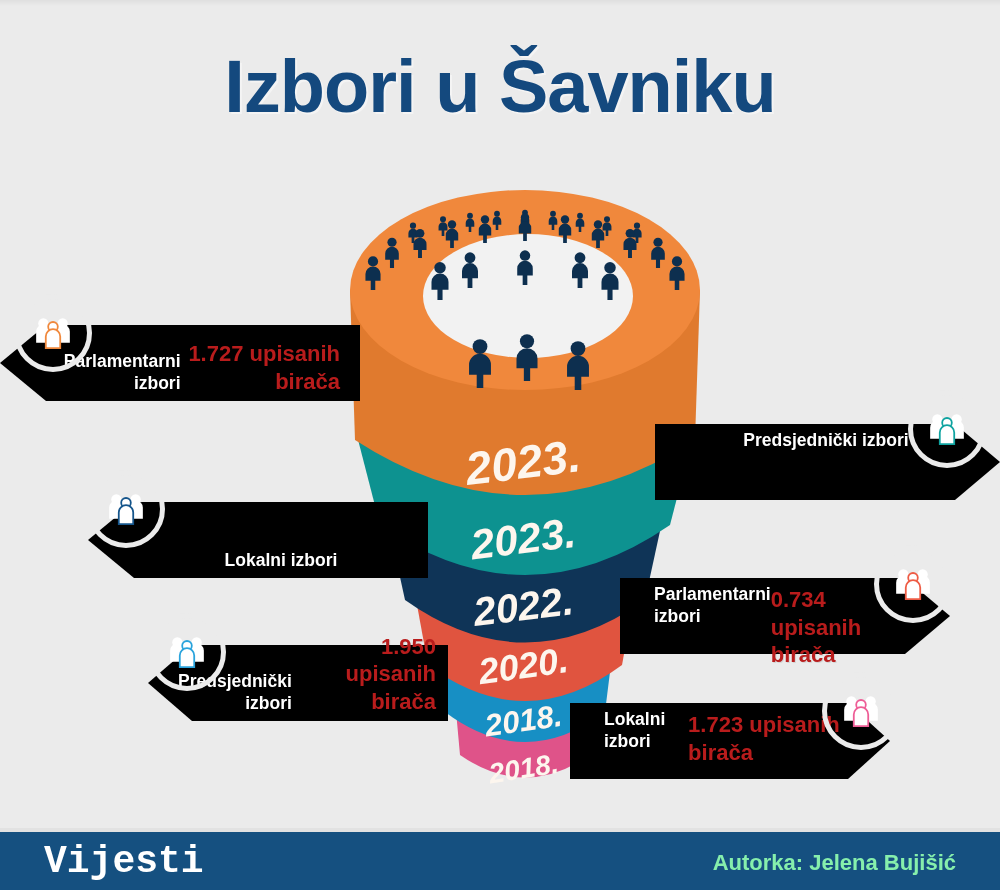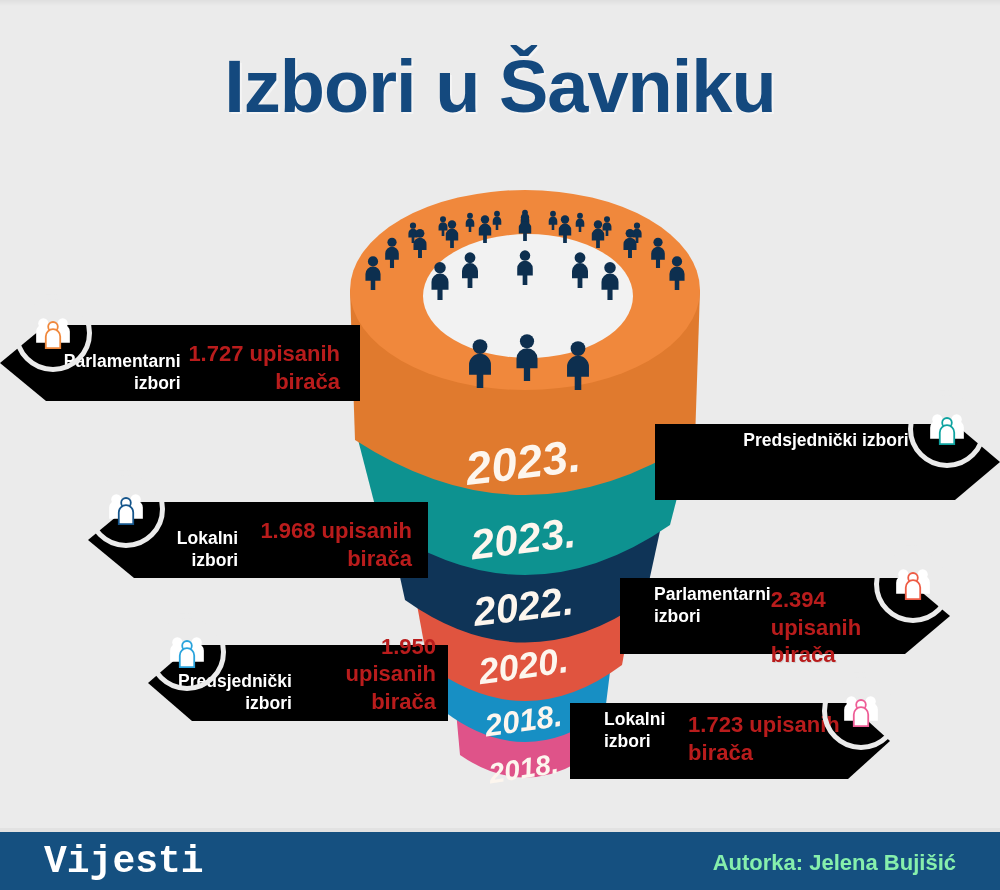--- a/index.html
+++ b/index.html
@@ -262,41 +262,40 @@
       <path d="M21.5,37 a10.5,10.5 0 0 1 21,0 v17 h-21 z" fill="#fff" stroke="#0fa3a0" stroke-width="2.6"></path>
     </svg>
   </div>
 
   <div class="banner left" style="left:88px;top:502px;width:340px;">
     <svg class="bsvg" width="340" height="76" viewBox="0 0 340 76">
       <path d="M46,0 L340,0 L340,76 L46,76 L0,38 Z"></path>
     </svg>
     <div class="btxt" style="left:62px;width:262px;">
       <div class="l1">Lokalni izbori</div>
-      <div class="l2">1.968 upisanih birača</div>
     </div>
   </div>
   <div class="badge" style="left:87px;top:470px;">
     <svg viewBox="0 0 64 64">
       <circle cx="18" cy="18" r="7.5" fill="#fff"></circle>
       <path d="M7.5,30 a10.5,10.5 0 0 1 21,0 v16 h-21 z" fill="#fff"></path>
       <circle cx="46" cy="18" r="7.5" fill="#fff"></circle>
       <path d="M35.5,30 a10.5,10.5 0 0 1 21,0 v16 h-21 z" fill="#fff"></path>
       <circle cx="32" cy="23" r="7" fill="#fff" stroke="#15558b" stroke-width="2.6"></circle>
       <path d="M21.5,37 a10.5,10.5 0 0 1 21,0 v17 h-21 z" fill="#fff" stroke="#15558b" stroke-width="2.6"></path>
     </svg>
   </div>
 
   <div class="banner right" style="left:620px;top:578px;width:330px;">
     <svg class="bsvg" width="330" height="76" viewBox="0 0 330 76">
       <path d="M0,0 L285,0 L330,38 L285,76 L0,76 Z"></path>
     </svg>
     <div class="btxt" style="left:34px;width:258px;">
       <div class="l1">Parlamentarni izbori</div>
-      <div class="l2">2.394 upisanih birača</div>
+      <div class="l2">0.734 upisanih birača</div>
     </div>
   </div>
   <div class="badge" style="left:874px;top:545px;">
     <svg viewBox="0 0 64 64">
       <circle cx="18" cy="18" r="7.5" fill="#fff"></circle>
       <path d="M7.5,30 a10.5,10.5 0 0 1 21,0 v16 h-21 z" fill="#fff"></path>
       <circle cx="46" cy="18" r="7.5" fill="#fff"></circle>
       <path d="M35.5,30 a10.5,10.5 0 0 1 21,0 v16 h-21 z" fill="#fff"></path>
       <circle cx="32" cy="23" r="7" fill="#fff" stroke="#ee5c45" stroke-width="2.6"></circle>
       <path d="M21.5,37 a10.5,10.5 0 0 1 21,0 v17 h-21 z" fill="#fff" stroke="#ee5c45" stroke-width="2.6"></path>

